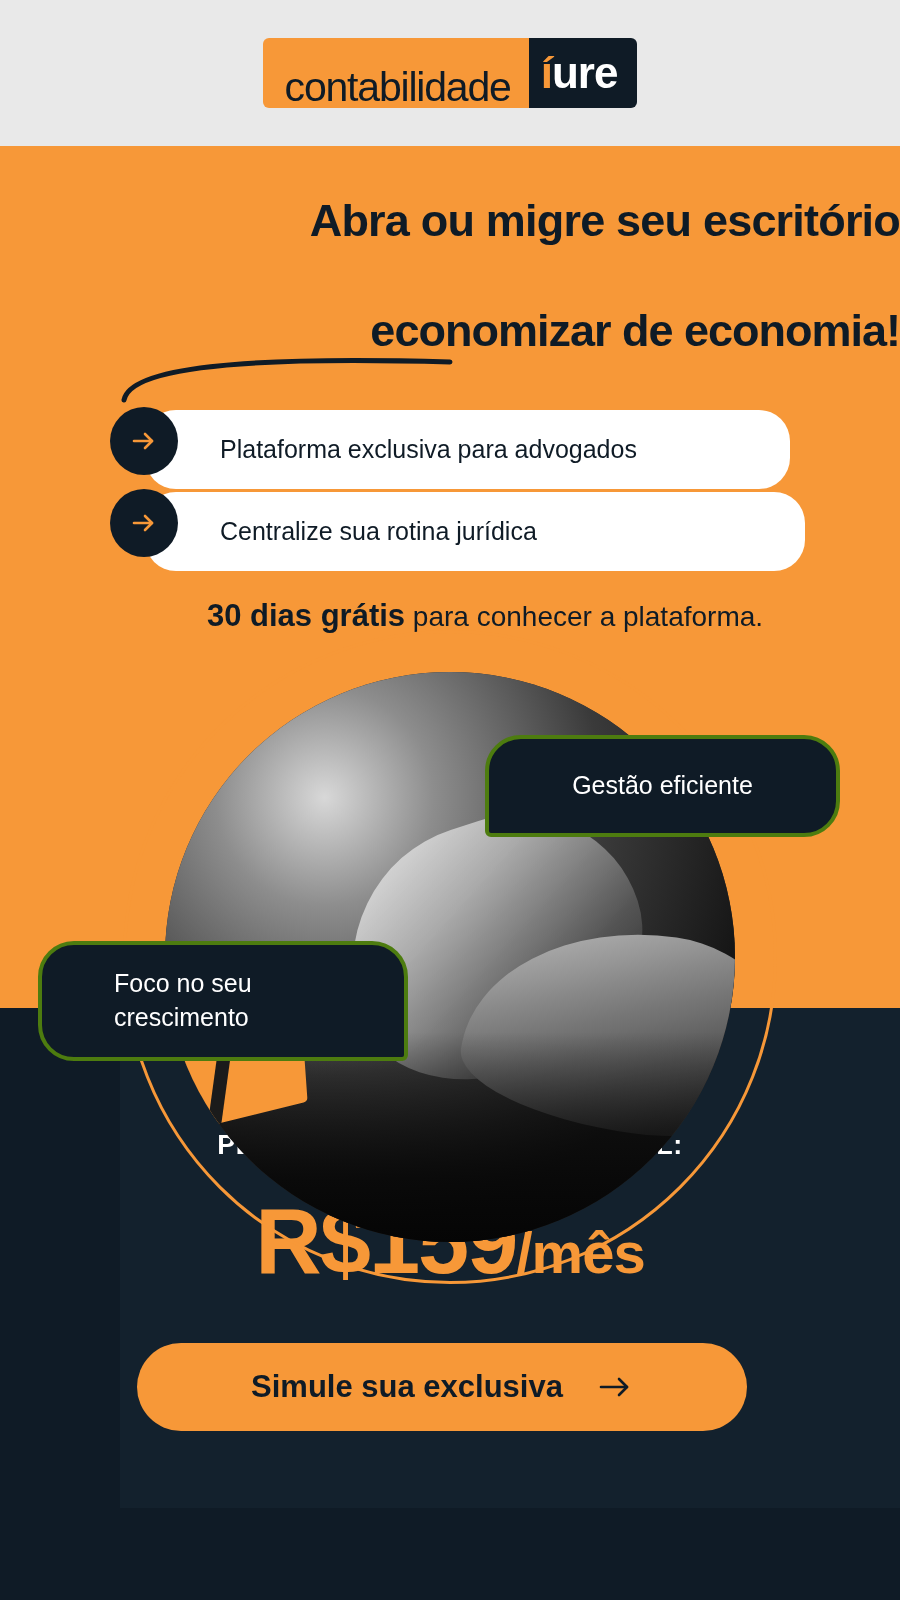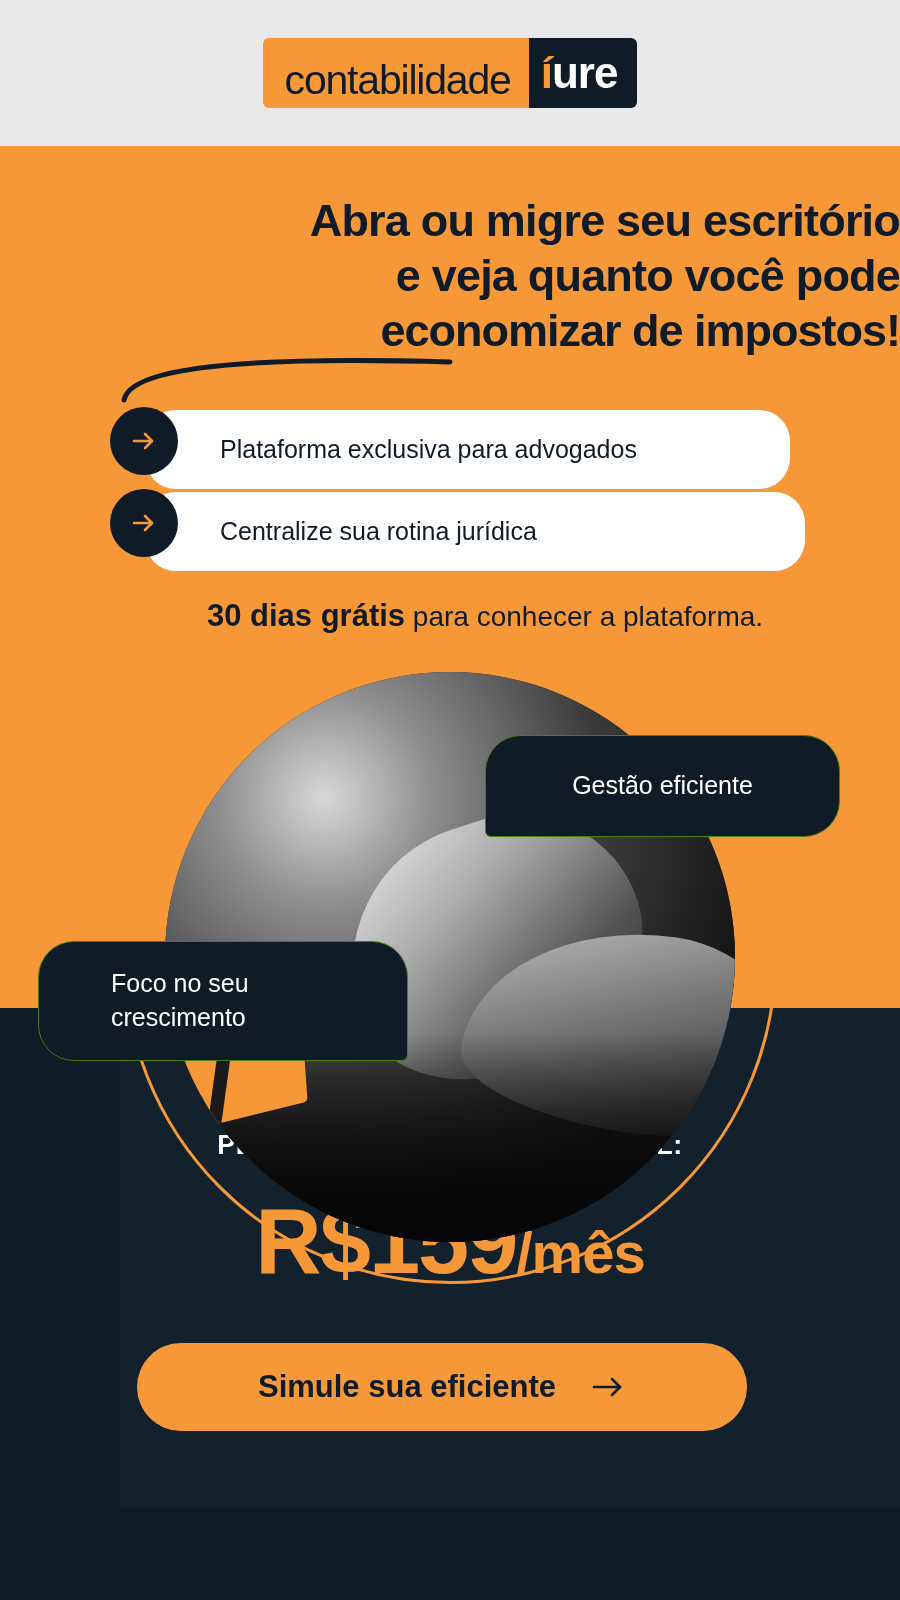--- a/index.html
+++ b/index.html
@@ -31,21 +31,21 @@
     justify-content: center;
   }
   .logo {
     display: flex;
     align-items: stretch;
     height: 70px;
   }
   .logo-left {
     background: #f79838;
     display: flex;
-    align-items: center;
+    align-items: flex-end;
     padding: 14px 18px 0 22px;
     border-radius: 6px 0 0 6px;
   }
   .logo-left span {
     font-size: 41px;
     font-weight: 400;
     color: #0f1b26;
     letter-spacing: -1.2px;
     line-height: 1;
   }
@@ -248,21 +248,21 @@
     width: 14px;
     height: 78px;
     background: #1b1b1b;
     transform: skewX(-12deg);
   }
 
   
   .tag {
     position: absolute;
     background: #0f1b26;
-    border: 1px solid #4d7c0f;
+    border: 4px solid #4d7c0f;
     color: #ffffff;
     z-index: 5;
     box-sizing: border-box;
   }
   .tag span {
     display: block;
     font-size: 25px;
     line-height: 1.35;
     font-weight: 400;
   }
@@ -368,22 +368,22 @@
       <div class="logo-right">
         <span><span class="accent">í</span><span>ure</span></span>
       </div>
     </div>
   </div>
 
   <div class="hero">
 
     <div class="headline">
       <span>Abra ou migre seu escritório</span><br>
-      <span>e veja quanto você pode</span><br>
-      <span class="line3">economizar de impostos!</span>
+      <br>
+      <span class="line3">economizar de economia!</span>
     </div>
 
     <svg class="swoosh" viewBox="0 0 340 50">
       <path d="M4 46 C 10 14, 120 2, 330 8" fill="none" stroke="#0f1b26" stroke-width="5" stroke-linecap="round"></path>
     </svg>
 
     <div class="bullets">
 
       <div class="bullet b1">
         <div class="pill">
@@ -440,20 +440,20 @@
     <span>Gestão eficiente</span>
   </div>
   <div class="tag tag-foco">
     <div>
       <span>Foco no seu</span>
       <span>crescimento</span>
     </div>
   </div>
 
   <button class="cta">
-    <span>Simule sua eficiente</span>
+    <span>Simule sua exclusiva</span>
     <svg width="34" height="24" viewBox="0 0 34 24">
       <path d="M2 12 H28" stroke="#0f1b26" stroke-width="2.6" stroke-linecap="round"></path>
       <path d="M20 4 L28 12 L20 20" fill="none" stroke="#0f1b26" stroke-width="2.6" stroke-linecap="round" stroke-linejoin="round"></path>
     </svg>
   </button>
 
 </div>
 
 </body></html>

